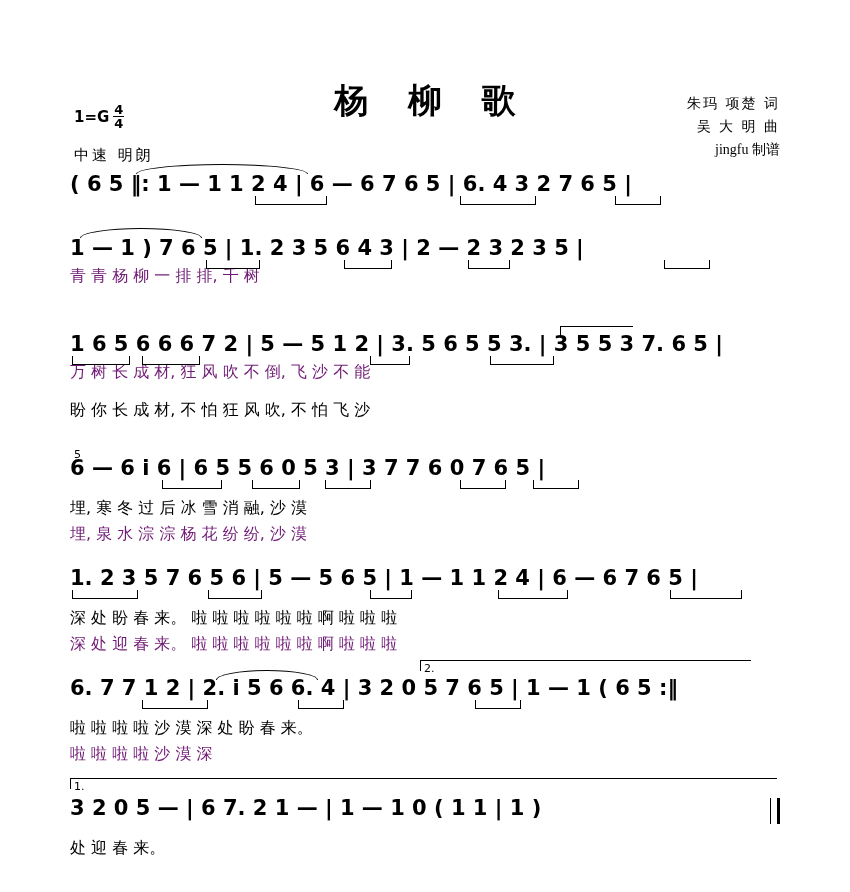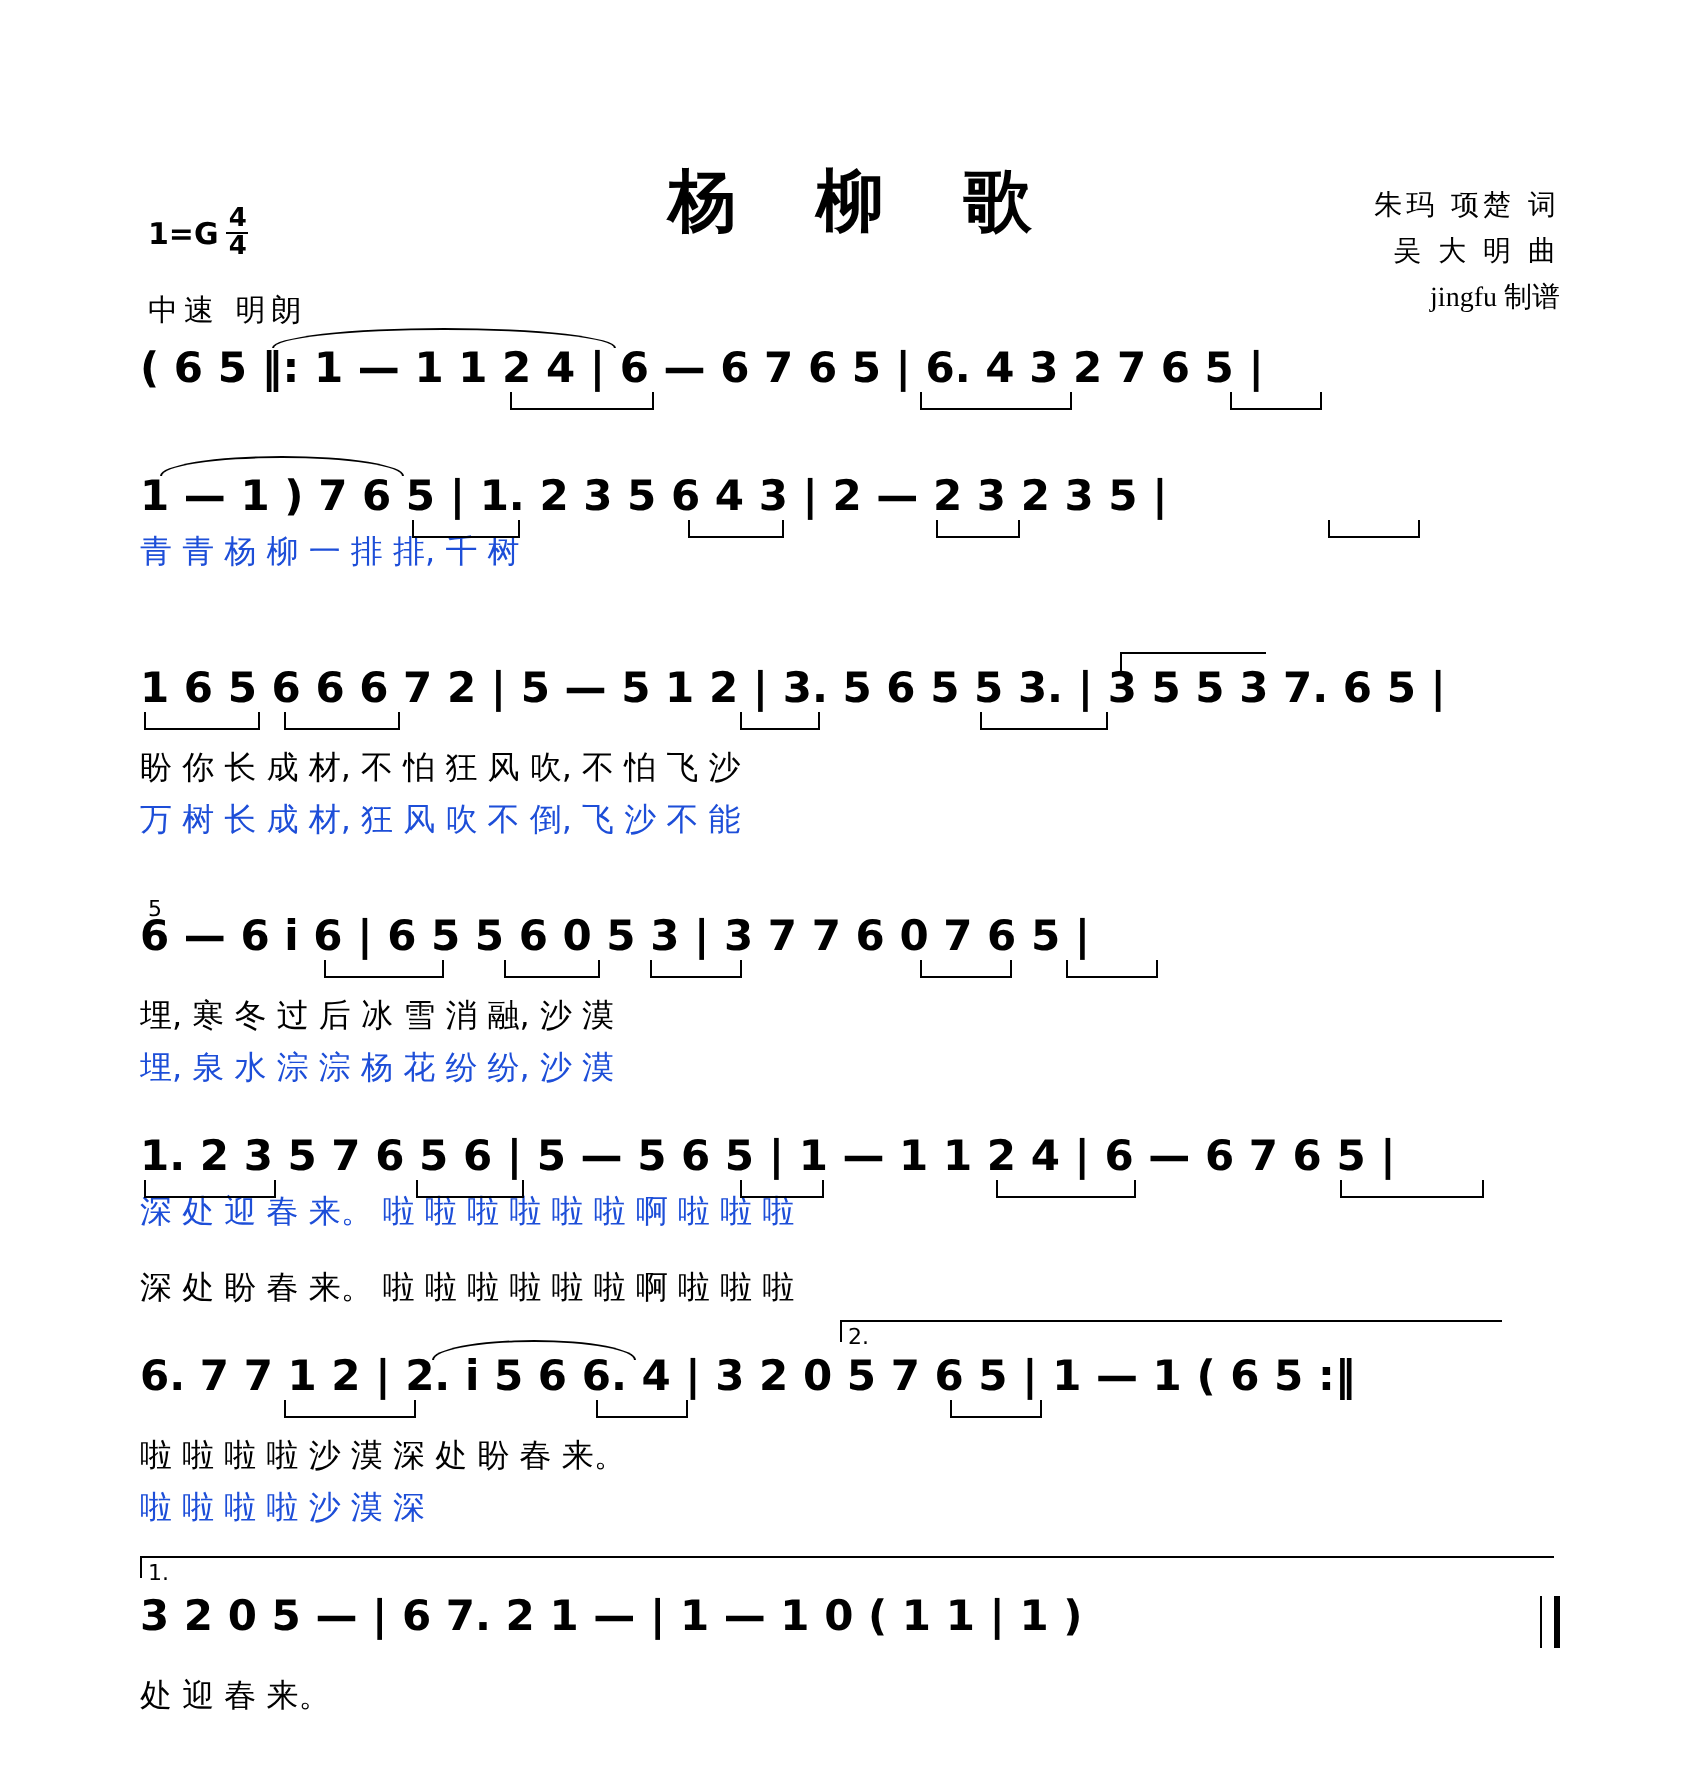--- a/index.html
+++ b/index.html
@@ -80,21 +80,21 @@
     letter-spacing:0px;
     height:30px;
   }
   .lyricline{
     font-family:"DejaVu Sans", sans-serif;
     font-size:16px;
     white-space:nowrap;
     height:26px;
     letter-spacing:0px;
   }
-  .lyricline.l2{color:#1d4ed8;}
+  .lyricline.l2{color:#701a75;}
 
   
   .beam{
     position:absolute;
     height:8px;
     border-bottom:1.6px solid #000;
     border-left:1.6px solid #000;
     border-right:1.6px solid #000;
   }
   .tie{
@@ -158,22 +158,22 @@
     <div class="lyricline l2">青  青  杨  柳  一 排  排,        千  树</div>
   </div>
 
   <div class="system" style="top:332px;">
     <div class="staffline">1 6 5 6  6 6 7 2 | 5  —  5 1 2 | 3. 5  6 5  5 3. | 3 5 5 3 7. 6 5 |</div>
     <div class="beam" style="left:2px;top:24px;width:56px;"></div>
     <div class="beam" style="left:72px;top:24px;width:56px;"></div>
     <div class="beam" style="left:300px;top:24px;width:38px;"></div>
     <div class="beam" style="left:420px;top:24px;width:62px;"></div>
     <div class="bracket" style="left:490px;top:-6px;width:72px;"></div>
+    <div class="lyricline l2">万 树 长 成 材,     狂 风 吹 不 倒,     飞 沙 不  能</div>
     <div class="lyricline" style="margin-top:12px;">盼 你 长 成 材,     不 怕 狂 风 吹,     不 怕 飞  沙</div>
-    <div class="lyricline l2">万 树 长 成 材,     狂 风 吹 不 倒,     飞 沙 不  能</div>
   </div>
 
   <div class="system" style="top:456px;">
     <div class="mark" style="left:4px;top:-8px;">5</div>
     <div class="staffline">6  —  6 i 6 | 6 5  5 6 0 5  3 | 3 7  7 6 0 7  6 5 |</div>
     <div class="beam" style="left:92px;top:24px;width:58px;"></div>
     <div class="beam" style="left:182px;top:24px;width:46px;"></div>
     <div class="beam" style="left:255px;top:24px;width:44px;"></div>
     <div class="beam" style="left:390px;top:24px;width:44px;"></div>
     <div class="beam" style="left:463px;top:24px;width:44px;"></div>
@@ -181,22 +181,22 @@
     <div class="lyricline l2">埋,     泉 水 淙 淙   杨 花 纷 纷,   沙 漠</div>
   </div>
 
   <div class="system" style="top:566px;">
     <div class="staffline">1. 2 3 5 7  6 5 6 | 5  —  5 6 5 | 1  —  1 1 2 4 | 6  —  6 7 6 5 |</div>
     <div class="beam" style="left:2px;top:24px;width:64px;"></div>
     <div class="beam" style="left:138px;top:24px;width:52px;"></div>
     <div class="beam" style="left:300px;top:24px;width:40px;"></div>
     <div class="beam" style="left:428px;top:24px;width:68px;"></div>
     <div class="beam" style="left:600px;top:24px;width:70px;"></div>
+    <div class="lyricline" style="margin-top:12px;">深 处 盼 春 来。   啦 啦 啦   啦 啦 啦 啊  啦 啦 啦</div>
     <div class="lyricline l2">深 处 迎 春 来。   啦 啦 啦   啦 啦 啦 啊  啦 啦 啦</div>
-    <div class="lyricline" style="margin-top:12px;">深 处 盼 春 来。   啦 啦 啦   啦 啦 啦 啊  啦 啦 啦</div>
   </div>
 
   <div class="system" style="top:676px;">
     <div class="bracket" style="left:350px;top:-16px;width:330px;"></div>
     <div class="mark" style="left:354px;top:-14px;">2.</div>
     <div class="staffline">6.  7 7 1 2 | 2. i 5 6  6. 4 | 3 2 0 5 7  6 5 | 1  —  1 ( 6 5 :‖</div>
     <div class="beam" style="left:72px;top:24px;width:64px;"></div>
     <div class="beam" style="left:228px;top:24px;width:44px;"></div>
     <div class="beam" style="left:405px;top:24px;width:44px;"></div>
     <div class="tie" style="left:146px;top:-6px;width:100px;"></div>

